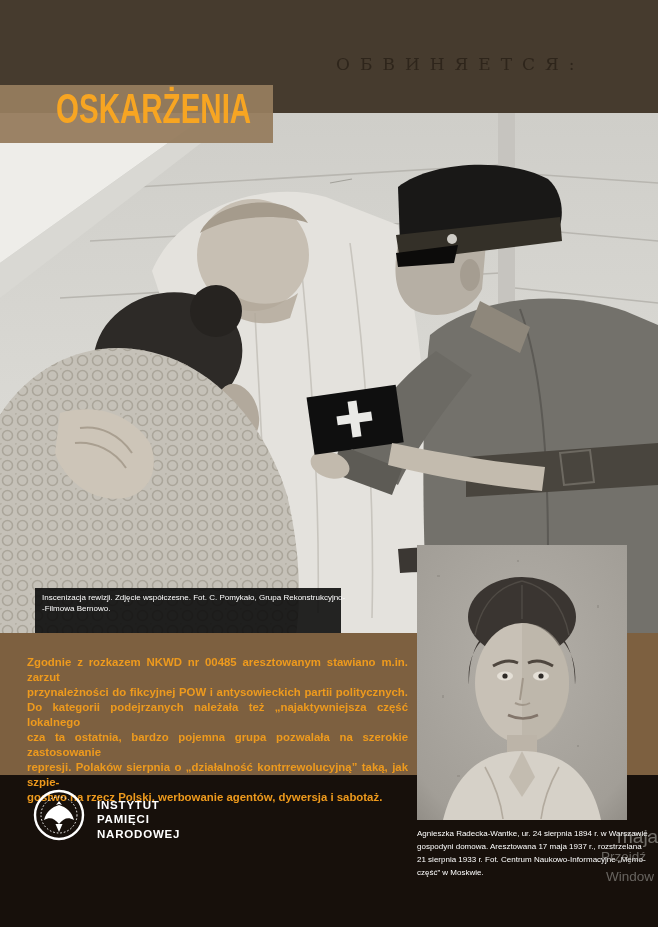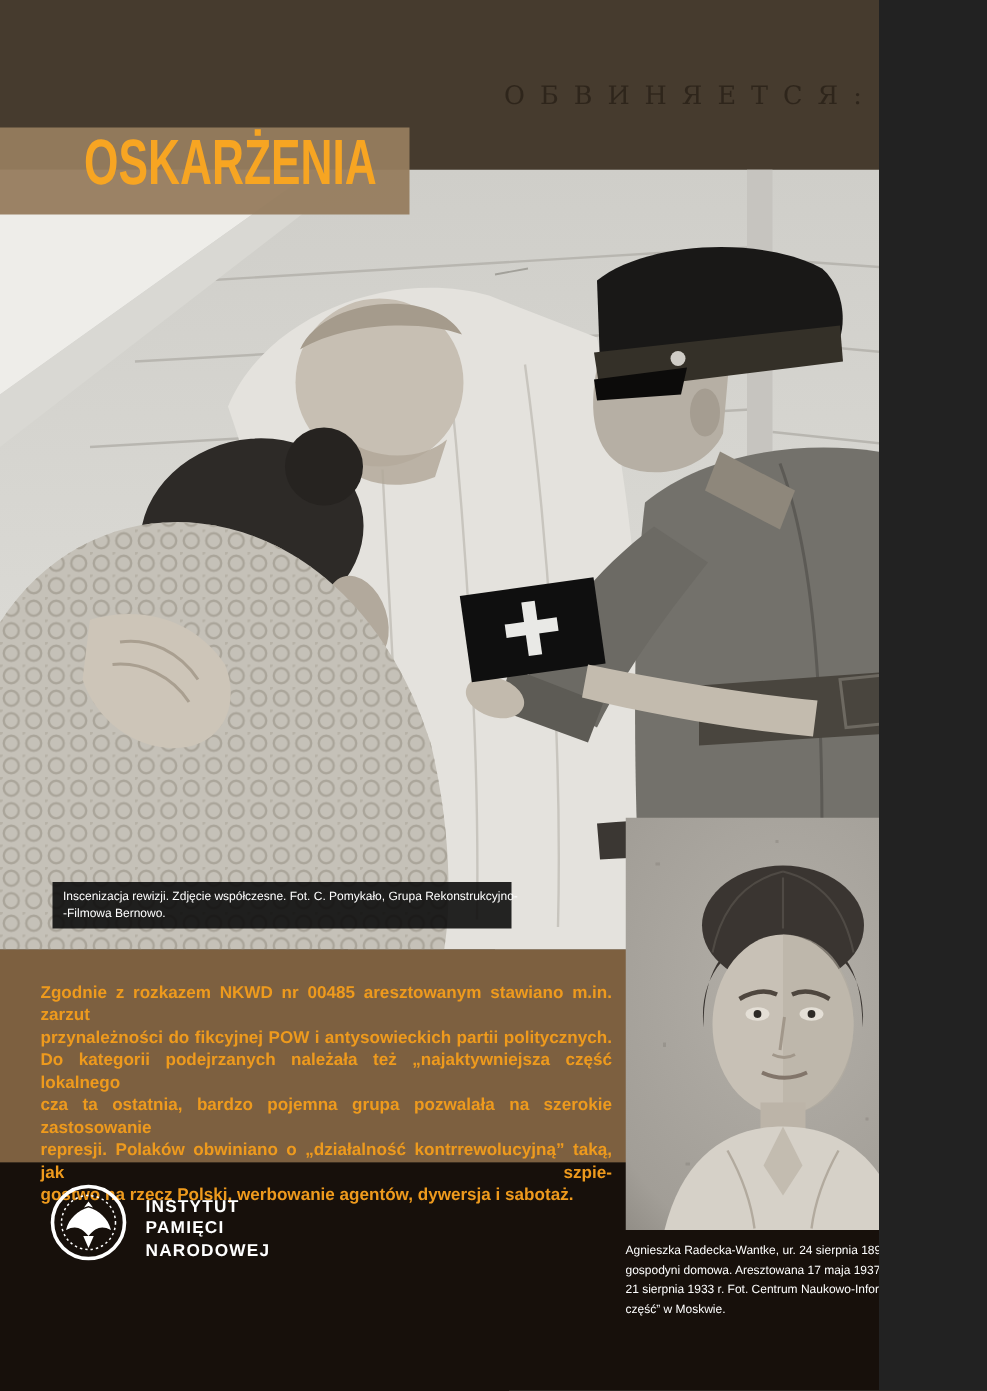--- a/index.html
+++ b/index.html
@@ -1,19 +1,19 @@
 <!DOCTYPE html>
 <html><head>
 <meta charset="utf-8">
 <style>
   * { margin: 0; padding: 0; box-sizing: border-box; }
   html, body { background: #222; }
   #poster {
     position: relative;
-    width: 586px; height: 927px;
+    width: 658px; height: 927px;
     overflow: hidden;
     background: #463b2e;
     font-family: "Liberation Sans", sans-serif;
   }
   
   .cyrillic {
     position: absolute; left: 336px; top: 54px;
     font-family: "DejaVu Serif", serif;
     font-size: 17px; letter-spacing: 10px;
     color: rgba(28, 20, 12, 0.55);
@@ -42,21 +42,21 @@
     transform-origin: 0 50%;
     white-space: nowrap;
   }
   
   .photo-caption {
     position: absolute; left: 35px; top: 588px;
     width: 306px; min-height: 29px;
     background: rgba(8, 8, 8, 0.88);
     color: #ffffff;
     font-size: 8px; line-height: 11px;
-    padding: 4px 7px 5px 7px;
+    padding: 4px 7px 19px 7px;
     z-index: 6;
   }
   .photo-caption div { white-space: nowrap; }
   
   .brown-section {
     position: absolute; left: 0; top: 633px;
     width: 658px; height: 142px;
     background: #7d6040;
   }
   .accusation {
@@ -222,21 +222,21 @@
     <div>Inscenizacja rewizji. Zdjęcie współczesne. Fot. C. Pomykało, Grupa Rekonstrukcyjno-</div>
     <div>-Filmowa Bernowo.</div>
   </div>
 
   <div class="brown-section"></div>
   <div class="accusation">
     <div class="jline">Zgodnie z rozkazem NKWD nr 00485 aresztowanym stawiano m.in. zarzut</div>
     <div class="jline">przynależności do fikcyjnej POW i antysowieckich partii politycznych.</div>
     <div class="jline">Do kategorii podejrzanych należała też „najaktywniejsza część lokalnego</div>
     <div class="jline">cza ta ostatnia, bardzo pojemna grupa pozwalała na szerokie zastosowanie</div>
-    <div class="jline">represji. Polaków obwiniano o „działalność kontrrewolucyjną” taką, jak szpie-</div>
+    <div class="jline">represji. Polaków sierpnia o „działalność kontrrewolucyjną” taką, jak szpie-</div>
     <div class="jline last">gostwo na rzecz Polski, werbowanie agentów, dywersja i sabotaż.</div>
   </div>
 
   <div class="footer-bar"></div>
 
   <svg class="portrait" viewBox="0 0 210 275" xmlns="http://www.w3.org/2000/svg">
     <defs>
       <radialGradient id="pvign" cx="0.5" cy="0.42" r="0.85">
         <stop offset="0" stop-color="#b3afa8"></stop>
         <stop offset="0.75" stop-color="#a29e97"></stop>

